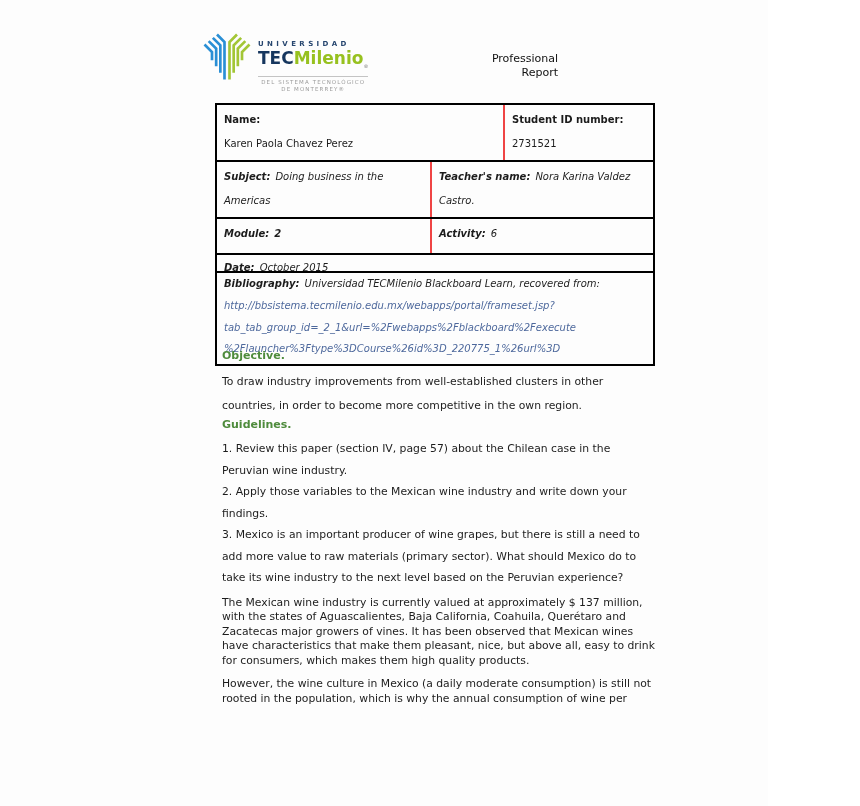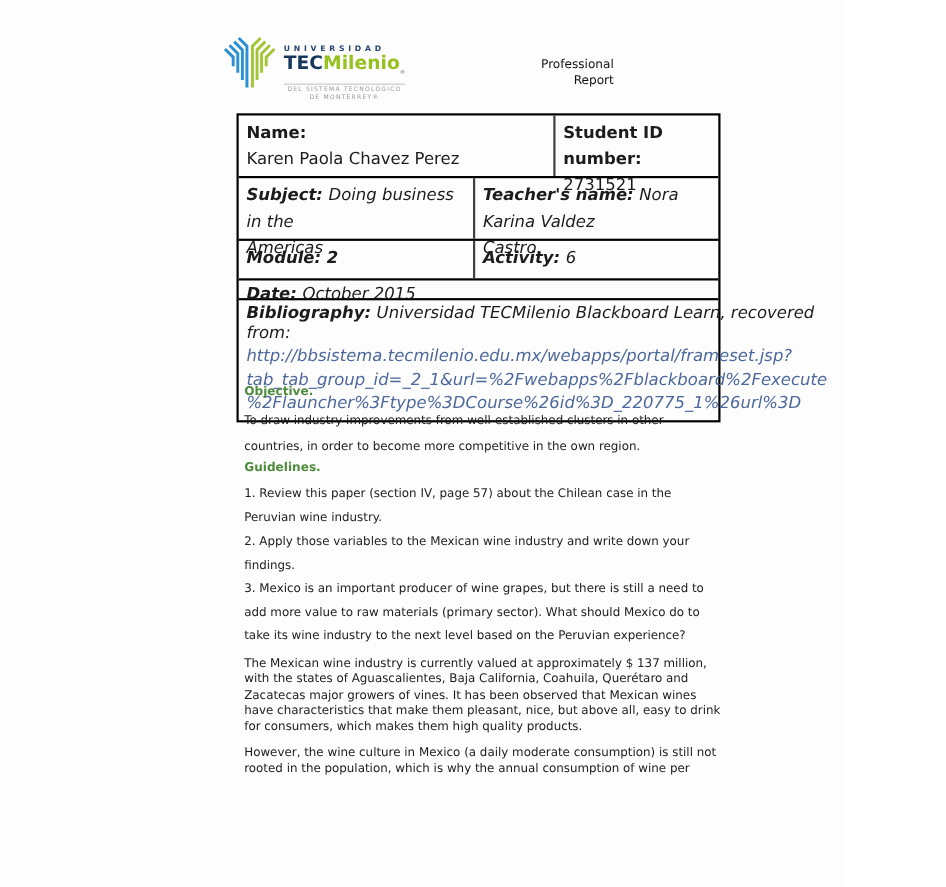--- a/index.html
+++ b/index.html
@@ -28,26 +28,26 @@
     text-align:center; line-height:7px; white-space:nowrap;
   }
   .doc-type {
     position:absolute; right:210px; top:52px; text-align:right;
     font-size:11px; line-height:14px; color:#111;
   }
 
   
   .info-table {
     position:absolute; left:215px; top:103px; width:440px;
-    border:2px solid #000; font-size:15px;
+    border:2px solid #000; font-size:10px;
   }
   .itr { display:flex; }
   .itr + .itr { border-top:2px solid #000;font-style:italic; }
   .itd { padding:3px 7px 0 7px; line-height:24px; }
-  .itd + .itd { border-left:2px solid #404040; }
+  .itd + .itd { border-left:2px solid #ef4444; }
   .r1 { height:55px; }
   .r1 .c1 { width:286px; } .r1 .c2 { flex:1; }
   .r2 { height:57px; }
   .r2 .c1 { width:213px; } .r2 .c2 { flex:1; }
   .r3 { height:36px; }
   .r3 .c1 { width:213px; } .r3 .c2 { flex:1; }
   .r4 { height:18px; }
   .r4 .itd { line-height:13px; padding:6px 7px; }
   .r5 .itd { line-height:18px; padding:2px 7px 4px 7px; }
   .lbl { font-weight:bold; }

